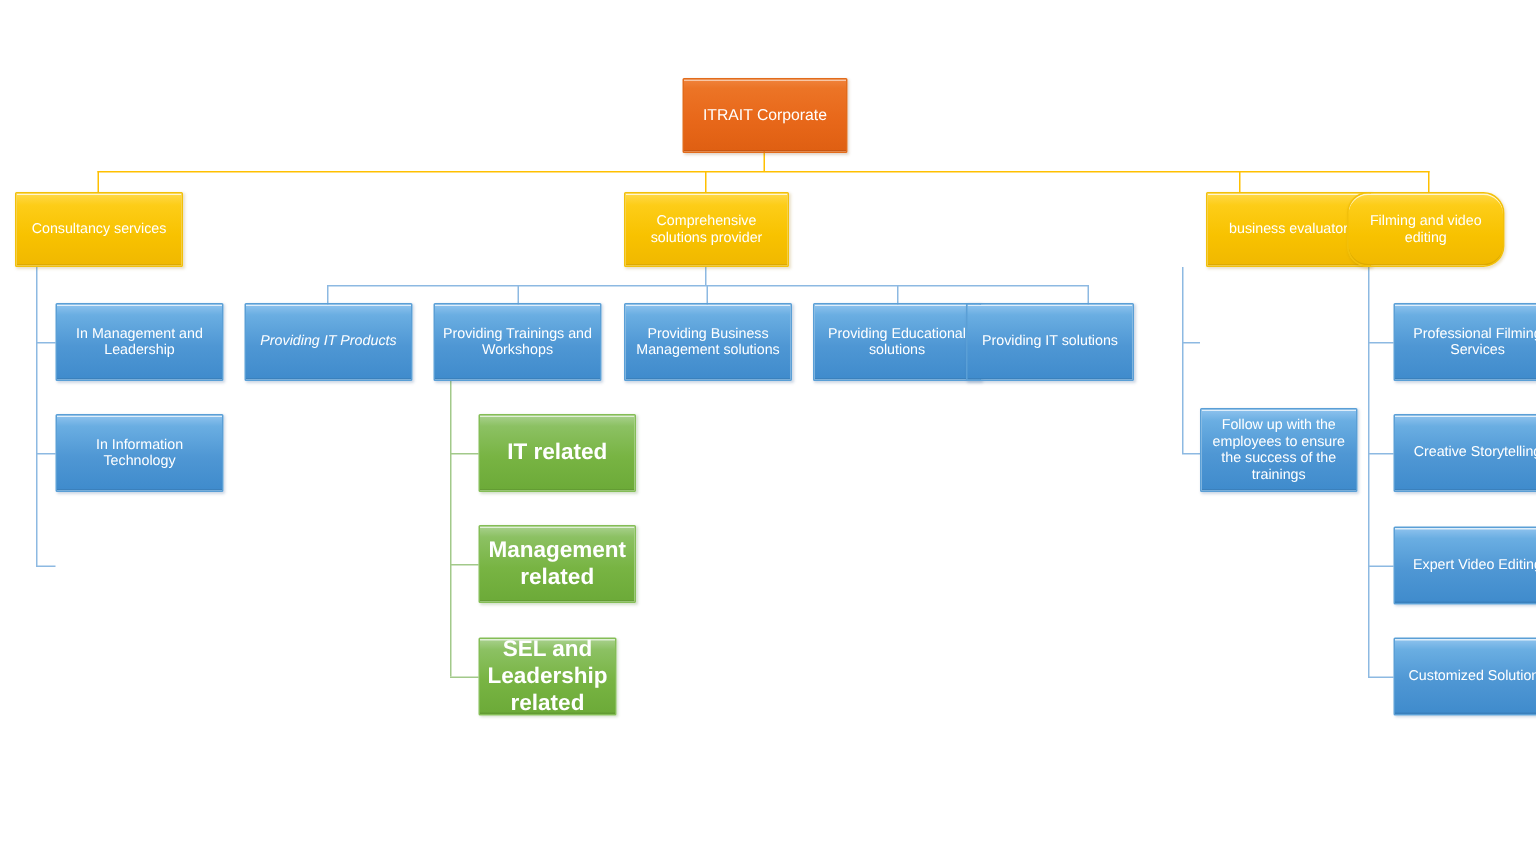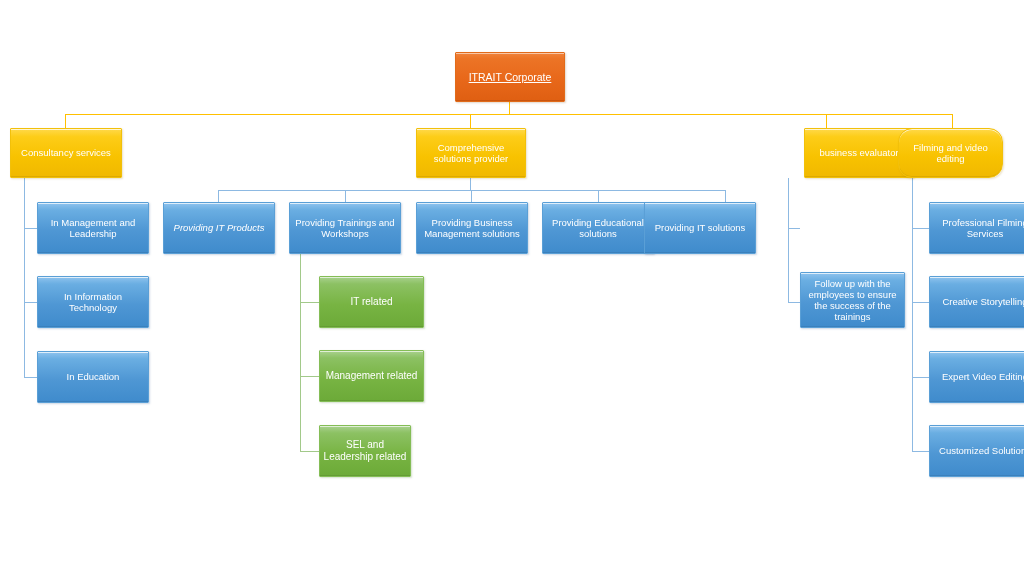--- a/index.html
+++ b/index.html
@@ -78,21 +78,22 @@
     font-size: 9.5px;
   }
 
   
   .node.green {
     background: linear-gradient(180deg, #a9d18e 0%, #8cc163 14%, #78b443 55%, #6caa38 100%);
     border: 1px solid #84bd56;
     box-shadow: inset 0 1px 0 rgba(255,255,255,0.65),
                 inset 0 -1px 0 rgba(0,0,0,0.08),
                 1px 1px 2px rgba(90,130,60,0.26);
-    font-size: 10px;
+    font-size: 15px;
+    font-weight: bold;
   }
 </style>
 </head>
 <body>
 
 <div id="canvas">
 
   <div class="conn conn-v orange-line" style="left:509px; top:100px; height:14px;"></div>
   <div class="conn conn-h orange-line" style="left:65px; top:114px; width:888px;"></div>
   <div class="conn conn-v orange-line" style="left:65px; top:114px; height:14px;"></div>
@@ -121,21 +122,21 @@
   <div class="conn conn-v blue-line" style="left:788px; top:178px; height:124px;"></div>
   <div class="conn conn-h blue-line" style="left:788px; top:228px; width:12px;"></div>
   <div class="conn conn-h blue-line" style="left:788px; top:302px; width:12px;"></div>
 
   <div class="conn conn-v blue-line" style="left:912px; top:178px; height:274px;"></div>
   <div class="conn conn-h blue-line" style="left:912px; top:228px; width:17px;"></div>
   <div class="conn conn-h blue-line" style="left:912px; top:302px; width:17px;"></div>
   <div class="conn conn-h blue-line" style="left:912px; top:377px; width:17px;"></div>
   <div class="conn conn-h blue-line" style="left:912px; top:451px; width:17px;"></div>
 
-  <div class="node orange" style="left:455px; top:52px; width:110px; height:50px;text-decoration:underline;">
+  <div class="node orange" style="left:455px; top:52px; width:110px; height:50px;">
     <span>ITRAIT Corporate</span>
   </div>
 
   <div class="node yellow" style="left:10px; top:128px; width:112px; height:50px;">
     <span>Consultancy services</span>
   </div>
 
   <div class="node yellow" style="left:416px; top:128px; width:110px; height:50px;">
     <span>Comprehensive solutions provider</span>
   </div>
@@ -147,23 +148,20 @@
   <div class="node yellow" style="left:898px; top:128px; width:105px; height:50px;border-radius:14px;">
     <span>Filming and video editing</span>
   </div>
 
   <div class="node blue" style="left:37px; top:202px; width:112px; height:52px;">
     <span>In Management  and Leadership</span>
   </div>
   <div class="node blue" style="left:37px; top:276px; width:112px; height:52px;justify-content:flex-end;">
     <span>In Information Technology</span>
   </div>
-  <div class="node blue" style="left:37px; top:351px; width:112px; height:52px;">
-    <span>In Education</span>
-  </div>
 
   <div class="node blue" style="left:163px; top:202px; width:112px; height:52px;font-style:italic;">
     <span>Providing IT Products</span>
   </div>
   <div class="node blue" style="left:289px; top:202px; width:112px; height:52px;">
     <span>Providing Trainings and Workshops</span>
   </div>
   <div class="node blue" style="left:416px; top:202px; width:112px; height:52px;">
     <span>Providing Business Management  solutions</span>
   </div>

